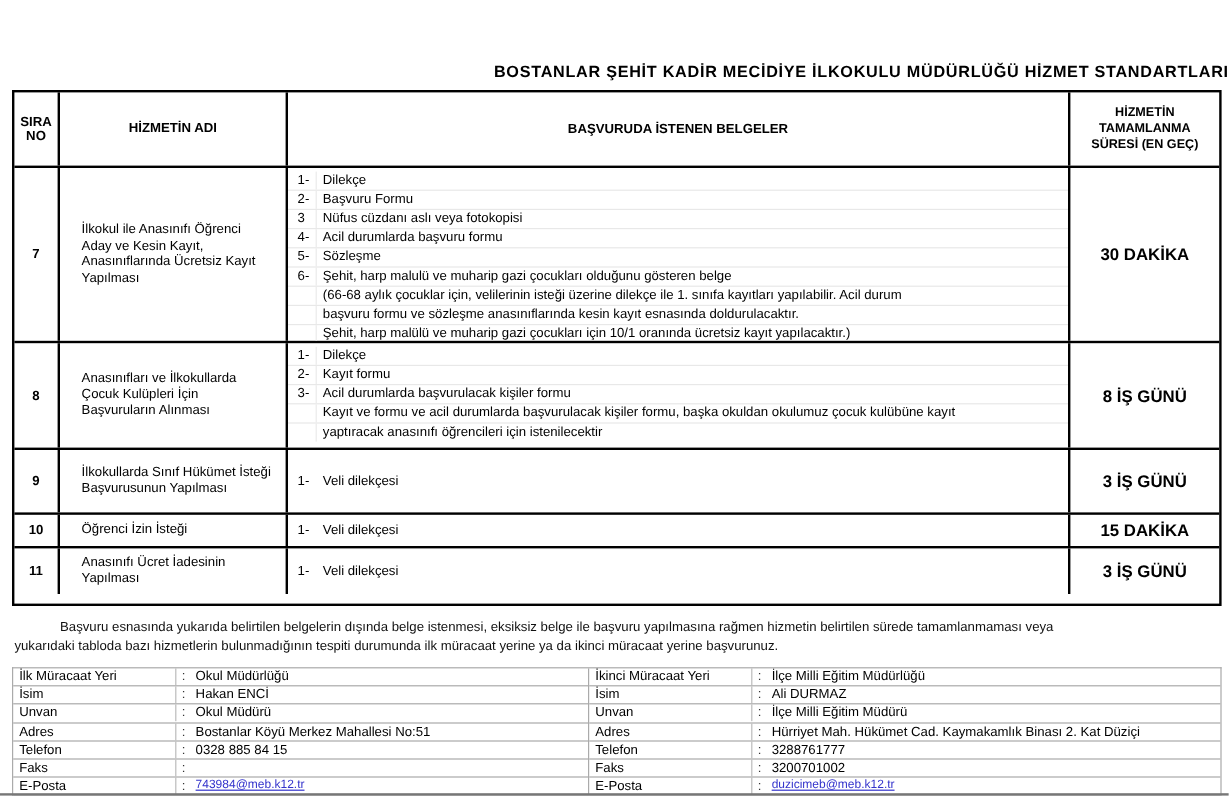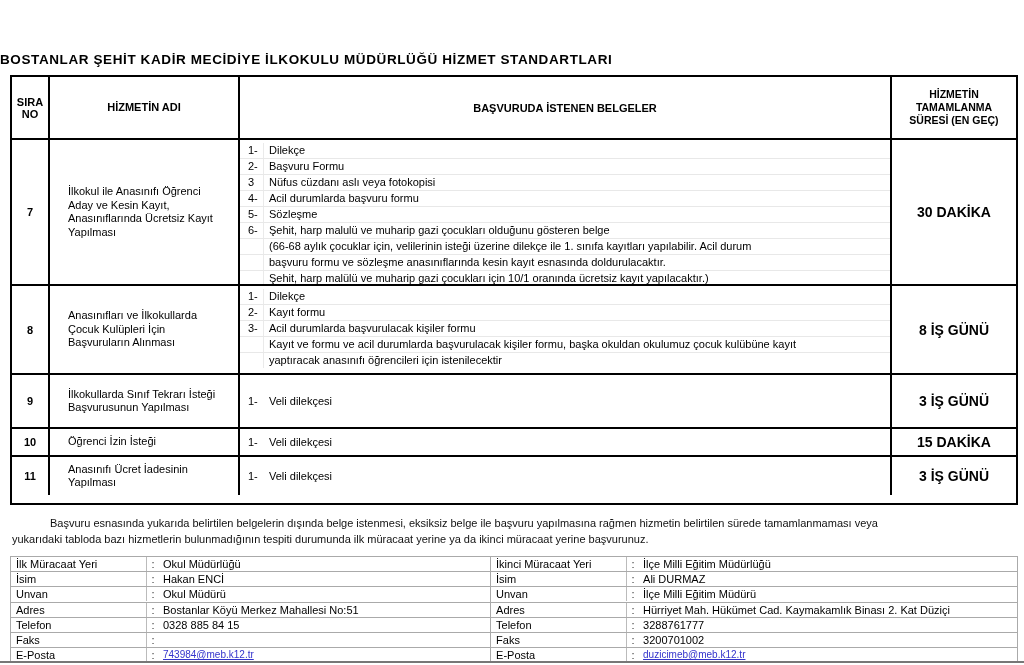--- a/index.html
+++ b/index.html
@@ -1,21 +1,21 @@
 <!DOCTYPE html>
 <html><head>
 <meta charset="utf-8">
 <style>
   * { box-sizing: border-box; margin: 0; padding: 0; }
   body { background: #ffffff; font-family: "Liberation Sans", "DejaVu Sans", sans-serif; color: #000; }
   .page { position: relative; width: 1024px; height: 665px; background: #fff; overflow: hidden; }
 
   .title {
     position: absolute; top: 52px; left: 0; width: 1024px;
-    text-align: left; font-size: 13.5px; font-weight: bold; letter-spacing: .6px;
+    text-align: right; font-size: 13.5px; font-weight: bold; letter-spacing: .6px;
   }
 
   
   .main-table {
     position: absolute; top: 75px; left: 10px; width: 1008px; height: 430px;
     border: 2px solid #000; background: #fff;
   }
   .trow { display: flex; width: 100%; border-bottom: 2px solid #000; }
   .trow:last-child { border-bottom: none; }
   .cell { border-right: 2px solid #000; overflow: hidden; }
@@ -148,21 +148,21 @@
               <span class="doc-n"></span>
               <span class="doc-t">yaptıracak anasınıfı öğrencileri için istenilecektir</span>
             </div>
         </div>
       </div>
       <div class="cell c-dur">8 İŞ GÜNÜ</div>
     </div>
 
     <div class="trow r9">
       <div class="cell c-no">9</div>
-      <div class="cell c-name">İlkokullarda Sınıf Tekrarı İsteği Başvurusunun Yapılması</div>
+      <div class="cell c-name">İlkokullarda Sınıf Hükümet İsteği Başvurusunun Yapılması</div>
       <div class="cell c-docs center">
         <div class="doc-line">
             <span class="doc-n">1-</span>
             <span class="doc-t">Veli dilekçesi</span>
           </div>
       </div>
       <div class="cell c-dur">3 İŞ GÜNÜ</div>
     </div>
 
     <div class="trow r10">

